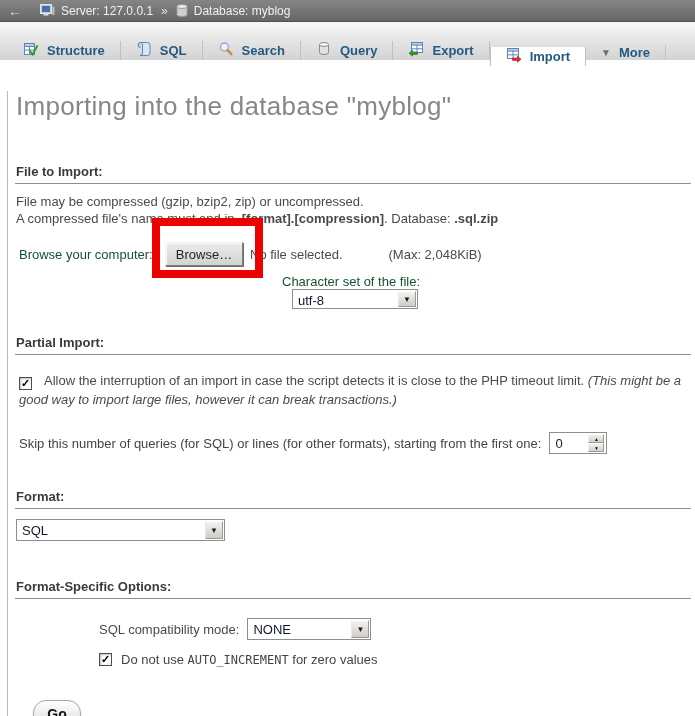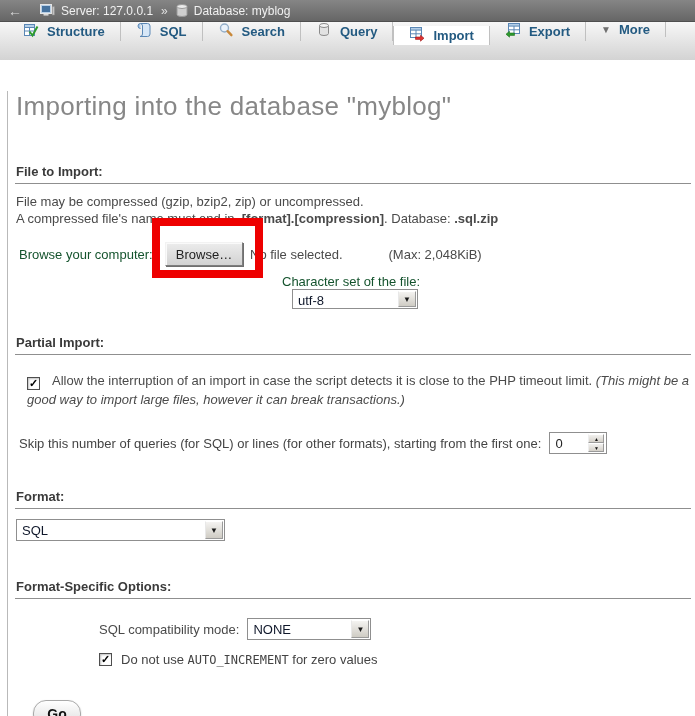--- a/index.html
+++ b/index.html
@@ -17,21 +17,21 @@
     display:flex; align-items:center; padding:0 8px; gap:6px;
     color:#f1f1f1; font-size:12px;
   }
   .back-arrow { color:#d8d8d8; font-size:14px; line-height:1; margin-right:12px; cursor:pointer; }
   .crumb-sep { color:#e0e0e0; margin:0 2px; }
   .serverbar .icon { display:inline-flex; }
 
   
   .tabbar {
     height:38px; background:linear-gradient(#f7f7f7,#d3d3d3);
-    display:flex; align-items:flex-start; padding-left:8px; position:relative;
+    display:flex; align-items:flex-end; padding-left:8px; position:relative;
   }
   .tab {
     display:flex; align-items:center; gap:8px; padding:0 15px;
     font-weight:bold; color:#235a81; cursor:pointer;
     border-right:1px solid #c0c0c0; white-space:nowrap;
   }
   .tab.active {
     background:#fff; margin-top:4px; margin-bottom:-6px; z-index:2;
     border-left:1px solid #c0c0c0;
   }
@@ -90,21 +90,21 @@
   .sel-compat  { width:124px; }
 
   
   .cb {
     width:13px; height:13px; flex:none; background:#fff;
     border:1px solid #4e4e4e; box-shadow:inset 1px 1px 2px rgba(0,0,0,.25);
     display:inline-flex; align-items:center; justify-content:center;
     font-size:11px; font-weight:bold; color:#000; line-height:1; cursor:pointer;
     vertical-align:-2px;
   }
-  .allow-para { margin:16px 0 0 12px; line-height:19px; max-width:676px; color:#4a4a4a; }
+  .allow-para { margin:16px 0 0 4px; line-height:19px; max-width:676px; color:#4a4a4a; }
   .allow-para .cb { margin-right:12px; }
   .note-italic { font-style:italic; }
 
   .row-skip { margin:23px 0 12px 4px; }
   .spinbox {
     display:inline-flex; align-items:center; width:58px; height:22px;
     border:1px solid #8f8f8f; background:#fff; margin-left:8px; padding:0 2px;
   }
   .spin-val { flex:1; padding-left:3px; color:#222; }
   .spin-btns { display:flex; flex-direction:column; width:16px; height:18px; }
@@ -194,43 +194,43 @@
   </div>
   <div class="tab">
     <span class="icon">
       <svg width="16" height="16" viewBox="0 0 16 16">
           <path d="M3.5 3.5 v8 a4.5 2 0 0 0 9 0 v-8" fill="#e2e2e2" stroke="#8a8a8a"></path>
           <ellipse cx="8" cy="3.5" rx="4.5" ry="2" fill="#f4f4f4" stroke="#8a8a8a"></ellipse>
         </svg>
     </span>
     <span>Query</span>
   </div>
+  <div class="tab">
+    <span class="icon">
+      <svg width="16" height="16" viewBox="0 0 16 16">
+          <rect x="3.5" y="1.5" width="11" height="10" fill="#fff" stroke="#5a87b5"></rect>
+          <rect x="3.5" y="1.5" width="11" height="2.6" fill="#b5cfe8" stroke="#5a87b5"></rect>
+          <line x1="9" y1="4" x2="9" y2="11.5" stroke="#5a87b5"></line>
+          <line x1="3.5" y1="7.8" x2="14.5" y2="7.8" stroke="#5a87b5"></line>
+          <path d="M9.5 11 h-5 v-1.8 l-3.5 3 3.5 3 v-1.8 h5 z" fill="#2e9b2e" stroke="#1c6e1c" stroke-width="0.6"></path>
+        </svg>
+    </span>
+    <span>Export</span>
+  </div>
   <div class="tab active">
     <span class="icon">
       <svg width="16" height="16" viewBox="0 0 16 16">
           <rect x="1.5" y="1.5" width="11" height="10" fill="#fff" stroke="#5a87b5"></rect>
           <rect x="1.5" y="1.5" width="11" height="2.6" fill="#b5cfe8" stroke="#5a87b5"></rect>
           <line x1="7" y1="4" x2="7" y2="11.5" stroke="#5a87b5"></line>
           <line x1="1.5" y1="7.8" x2="12.5" y2="7.8" stroke="#5a87b5"></line>
           <path d="M6.5 11 h5 v-1.8 l3.5 3 -3.5 3 v-1.8 h-5 z" fill="#e03131" stroke="#9e1515" stroke-width="0.6"></path>
         </svg>
     </span>
     <span>Import</span>
-  </div>
-  <div class="tab">
-    <span class="icon">
-      <svg width="16" height="16" viewBox="0 0 16 16">
-          <rect x="3.5" y="1.5" width="11" height="10" fill="#fff" stroke="#5a87b5"></rect>
-          <rect x="3.5" y="1.5" width="11" height="2.6" fill="#b5cfe8" stroke="#5a87b5"></rect>
-          <line x1="9" y1="4" x2="9" y2="11.5" stroke="#5a87b5"></line>
-          <line x1="3.5" y1="7.8" x2="14.5" y2="7.8" stroke="#5a87b5"></line>
-          <path d="M9.5 11 h-5 v-1.8 l-3.5 3 3.5 3 v-1.8 h5 z" fill="#2e9b2e" stroke="#1c6e1c" stroke-width="0.6"></path>
-        </svg>
-    </span>
-    <span>Export</span>
   </div>
   <div class="tab">
     <span class="more-arrow">▼</span>
     <span>More</span>
   </div>
 </div>
 
 <div class="content">
 
   <h1 class="page-title">Importing into the database "myblog"</h1>

